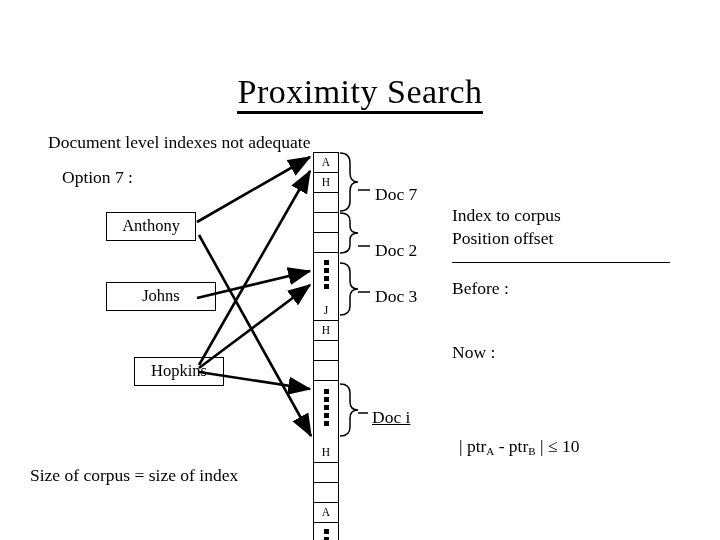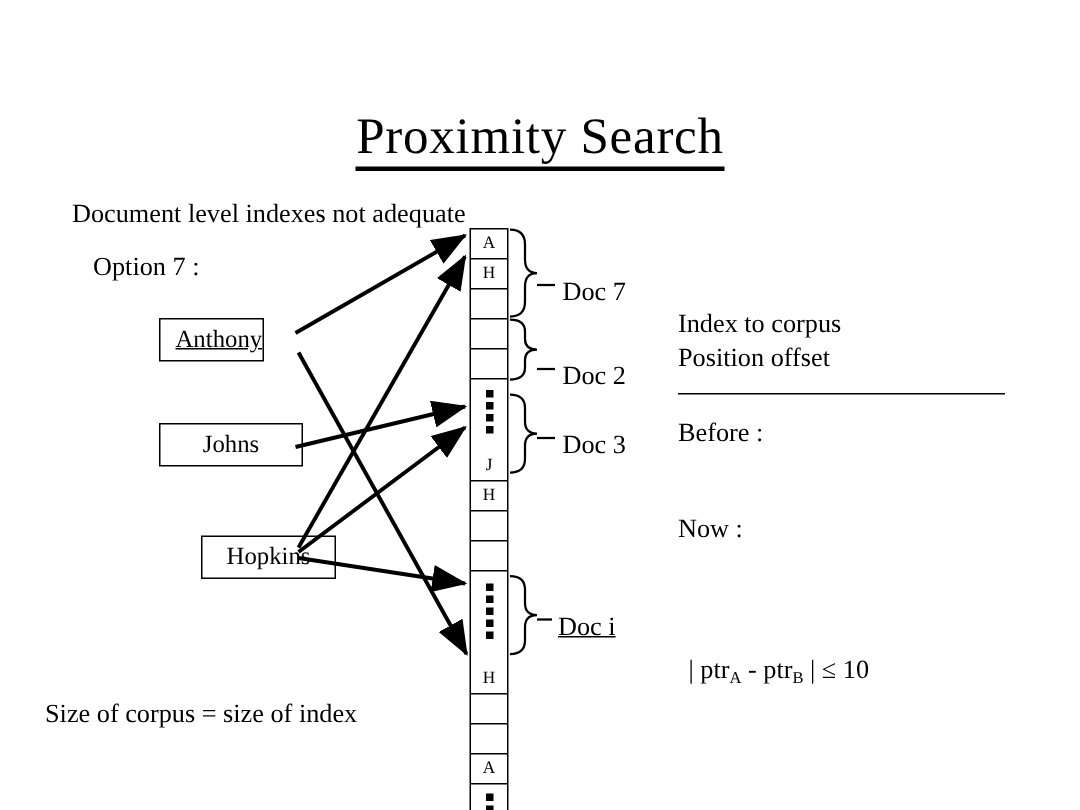--- a/index.html
+++ b/index.html
@@ -107,22 +107,22 @@
 <body>
 
 <div id="slide">
 
   <div class="abs" id="title"><span>Proximity Search</span></div>
 
   <div class="abs txt big" style="left:48px; top:112px;margin-top:20px;">Document level indexes not adequate</div>
 
   <div class="abs txt big" style="left:62px; top:167px;">Option 7 :</div>
 
-  <div class="abs termbox" style="left:106px; top:212px; width:70px;text-decoration:underline;">Anthony</div>
-  <div class="abs termbox" style="left:106px; top:282px; width:96px;">Johns</div>
+  <div class="abs termbox" style="left:106px; top:212px; width:90px;">Anthony</div>
+  <div class="abs termbox" style="left:106px; top:282px; width:110px;">Johns</div>
   <div class="abs termbox" style="left:106px; top:357px; width:90px;margin-left:28px;">Hopkins</div>
 
   <div class="abs txt big" style="left:30px; top:465px;">Size of corpus = size of index</div>
 
   <div class="abs" id="strip">
     <div class="cell">A</div>
     <div class="cell">H</div>
     <div class="cell"></div>
     <div class="cell"></div>
     <div class="cell"></div>

